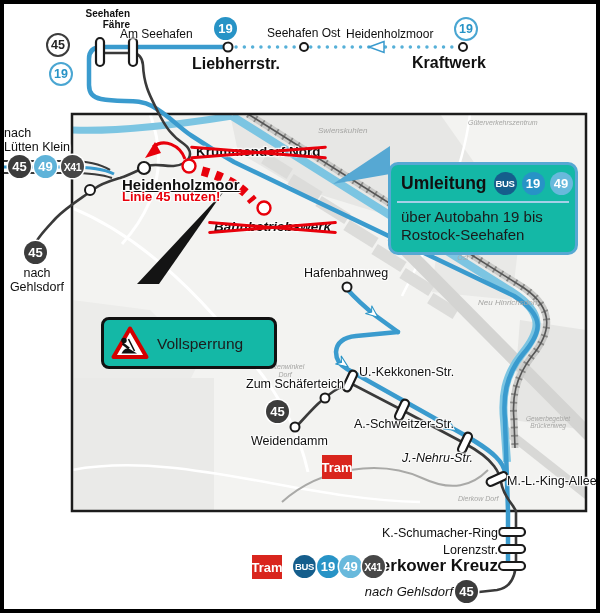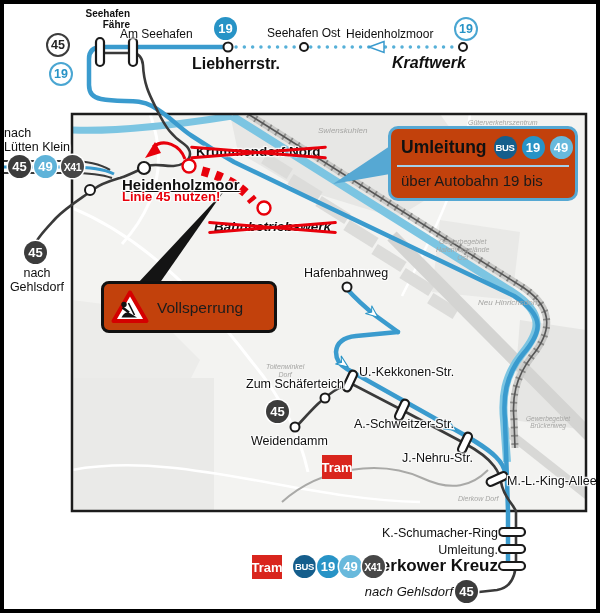--- a/index.html
+++ b/index.html
@@ -22,21 +22,21 @@
   .cb{position:absolute;width:23px;height:23px;border-radius:50%;color:#fff;font-weight:bold;
       font-size:13px;display:flex;align-items:center;justify-content:center;z-index:9;
       box-shadow:0 0 0 1.5px #fff;font-family:"Liberation Sans",sans-serif;}
   .co{position:absolute;width:20px;height:20px;border-radius:50%;background:#fff;font-weight:bold;
       font-size:12.5px;display:flex;align-items:center;justify-content:center;z-index:9;
       font-family:"Liberation Sans",sans-serif;}
   .bus{font-size:9.5px;letter-spacing:-.3px}
   .x41{font-size:10.5px;letter-spacing:-.4px}
   .tram{position:absolute;width:30px;height:24px;background:#d9251d;color:#fff;font-weight:bold;
       font-size:13px;display:flex;align-items:center;justify-content:center;z-index:9;}
-  .box{position:absolute;background:#c2410c;z-index:12;}
+  .box{position:absolute;background:#14b8a6;z-index:12;margin-top:36px;}
   #vollsperrung-box{left:101px;top:281px;width:176px;height:52px;border:3px solid #111;
       border-radius:8px;display:flex;align-items:center;gap:7px;padding:10px 6px;box-sizing:border-box;}
   #vollsperrung-box .txt{font-size:15.5px;color:#1c1c1c;line-height:19px;white-space:nowrap;}
   #umleitung-box{left:388px;top:126px;width:190px;border:3px solid #56a8d3;border-radius:10px;
       padding:7px 10px 8px 10px;box-sizing:border-box;}
   #umleitung-box .trow{display:flex;align-items:center;gap:5px;}
   #umleitung-box .title{font-size:17.5px;font-weight:bold;color:#111;margin-right:2px;}
   #umleitung-box .mini{position:static;width:23px;height:23px;box-shadow:none;flex:0 0 auto;}
   #umleitung-box .sep{height:2px;background:#a5d0e8;margin:6px -4px 5px -4px;}
   #umleitung-box .body{font-size:15px;color:#1a1a1a;line-height:18px;white-space:nowrap;}
@@ -182,21 +182,21 @@
     <span style="display:block">Fähre</span>
   </div>
   <div class="co" style="left:46px;top:33px;border:2.5px solid #3c3c3c;color:#242424;">45</div>
   <div class="co" style="left:49px;top:62px;border:2.5px solid #4aa6d2;color:#2793c6;">19</div>
   <div class="lbl" style="left:120px;top:28px;font-size:12px;">Am Seehafen</div>
   <div class="cb" style="left:214px;top:17px;background:#2793c6;">19</div>
   <div class="lbl b" style="left:192px;top:55px;font-size:16px;">Liebherrstr.</div>
   <div class="lbl" style="left:267px;top:27px;font-size:12px;">Seehafen Ost</div>
   <div class="lbl" style="left:346px;top:28px;font-size:12px;">Heidenholzmoor</div>
   <div class="co" style="left:454px;top:17px;border:2.5px solid #4aa6d2;color:#2793c6;">19</div>
-  <div class="lbl b" style="left:392px;top:54px;font-size:16px;font-style:italic;">Kraftwerk</div>
+  <div class="lbl b" style="left:412px;top:54px;font-size:16px;">Kraftwerk</div>
 
   <div class="lbl" style="left:4px;top:126px;">
     <span style="display:block">nach</span>
     <span style="display:block">Lütten Klein</span>
   </div>
   <div class="cb" style="left:8px;top:155px;background:#3c3c3c;">45</div>
   <div class="cb" style="left:34px;top:155px;background:#5fb3d9;">49</div>
   <div class="cb x41" style="left:61px;top:155px;background:#474747;">X41</div>
   <div class="cb" style="left:24px;top:241px;background:#3c3c3c;">45</div>
   <div class="lbl" style="left:8px;top:266px;width:58px;text-align:center;">
@@ -225,35 +225,36 @@
   <div class="box" id="umleitung-box">
     <div class="trow">
       <span class="title">Umleitung</span>
       <span class="cb mini bus" style="background:#155e8c;">BUS</span>
       <span class="cb mini" style="background:#2793c6;">19</span>
       <span class="cb mini" style="background:#68b9dc;">49</span>
     </div>
     <div class="sep"></div>
     <div class="body">
       <span style="display:block">über  Autobahn 19 bis</span>
+      <span style="display:block">Rostock-Seehafen</span>
     </div>
   </div>
 
   <div class="lbl" style="left:304px;top:266px;">Hafenbahnweg</div>
   <div class="lbl" style="left:246px;top:377px;">Zum Schäferteich</div>
   <div class="cb" style="left:266px;top:400px;background:#3c3c3c;">45</div>
   <div class="lbl" style="left:251px;top:434px;">Weidendamm</div>
   <div class="lbl" style="left:359px;top:365px;">U.-Kekkonen-Str.</div>
   <div class="lbl" style="left:354px;top:417px;">A.-Schweitzer-Str.</div>
   <div class="tram" style="left:322px;top:455px;">Tram</div>
-  <div class="lbl" style="left:402px;top:451px;">J.-Nehru-Str.</div>
+  <div class="lbl" style="left:402px;top:451px;font-style:italic;">J.-Nehru-Str.</div>
   <div class="lbl" style="left:507px;top:474px;">M.-L.-King-Allee</div>
 
   <div class="lbl r" style="right:102px;top:526px;">K.-Schumacher-Ring</div>
-  <div class="lbl r" style="right:102px;top:543px;">Umleitung.</div>
+  <div class="lbl r" style="right:102px;top:543px;">Lorenzstr.</div>
   <div class="lbl b r" style="right:102px;top:556px;font-size:17px;">Dierkower Kreuz</div>
   <div class="tram" style="left:252px;top:555px;">Tram</div>
   <div class="cb bus" style="left:293px;top:555px;background:#155e8c;">BUS</div>
   <div class="cb" style="left:316.5px;top:555px;background:#2793c6;">19</div>
   <div class="cb" style="left:339px;top:555px;background:#68b9dc;">49</div>
   <div class="cb x41" style="left:361.5px;top:555px;background:#474747;">X41</div>
   <div class="lbl i" style="right:147px;top:585px;font-size:13px;">nach Gehlsdorf</div>
   <div class="cb" style="left:455px;top:580px;background:#3c3c3c;">45</div>
 
   <div id="frame"></div>

